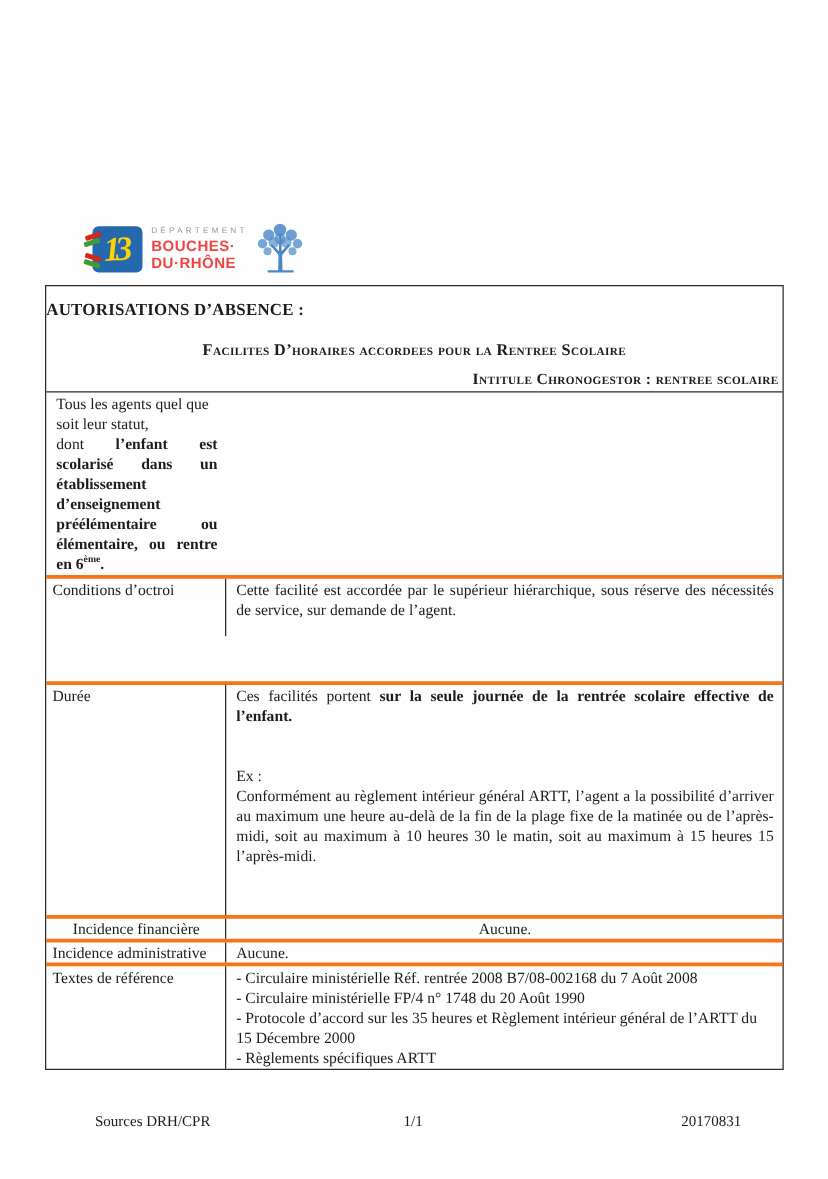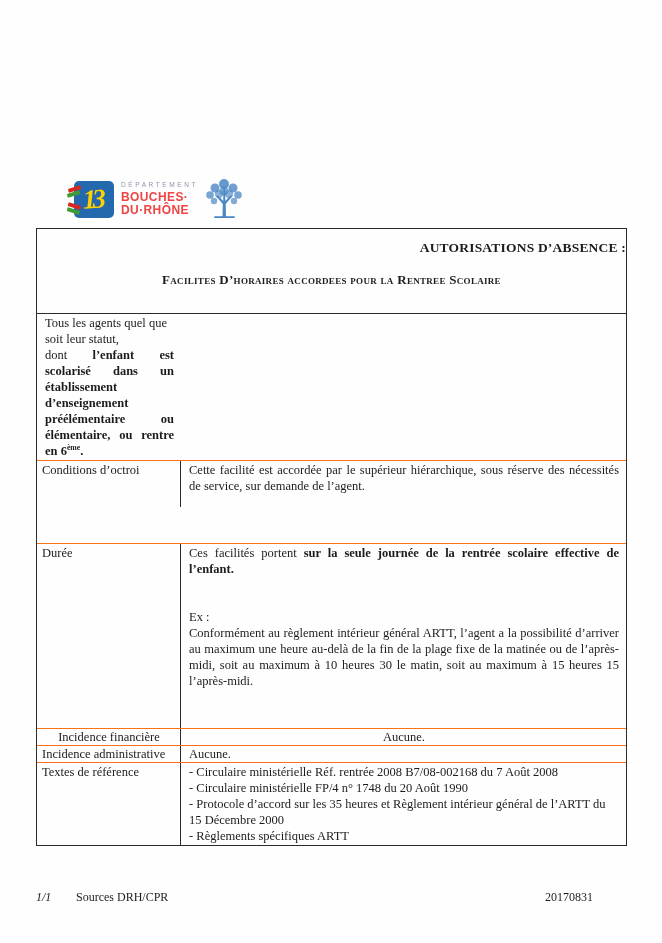--- a/index.html
+++ b/index.html
@@ -18,48 +18,48 @@
   .rb3{left:-6px;top:23px;background:#d8271c;transform:rotate(18deg);}
   .rb4{left:-7px;top:28px;background:#3f9c35;transform:rotate(18deg);}
   .logo-text{margin-left:7px;font-family:"Liberation Sans",sans-serif;line-height:1;}
   .logo-dept{font-size:6.5px;letter-spacing:2.6px;color:#8c97a8;margin-bottom:2px;}
   .logo-name{font-size:12px;font-weight:bold;color:#ef4444;letter-spacing:0.4px;margin-top:1px;}
   .logo-tree{margin-left:4px;margin-top:-4px;}
 
   
   .doc{position:absolute;left:36px;top:228px;width:589px;border:1px solid #2b2b2b;}
   .tbl-header{height:84px;border-bottom:1px solid #2b2b2b;position:relative;}
-  .doc-title{text-align:right;font-weight:bold;font-size:13.5px;padding-top:11px;letter-spacing:0.2px;}
+  .doc-title{text-align:left;font-weight:bold;font-size:13.5px;padding-top:11px;letter-spacing:0.2px;}
   .doc-subtitle{text-align:center;font-weight:bold;font-size:13px;font-variant:small-caps;
                 letter-spacing:0.3px;margin-top:16px;}
   .doc-intitule{position:absolute;right:3px;bottom:2px;font-weight:bold;font-size:12.5px;
                 font-variant:small-caps;letter-spacing:0.3px;}
 
   .t-row{display:grid;grid-template-columns:144px 1fr;}
-  .t-row + .t-row{border-top:1px solid #f97316;}
+  .t-row + .t-row{border-top:3px solid #f97316;}
   .t-label{border-right:1px solid #2b2b2b;padding:1px 4px 1px 5px;font-size:12.5px;line-height:16px;}
   .t-content{padding:1px 7px 1px 8px;font-size:12.5px;line-height:16px;font-family:Liberation Serif, serif;}
   .t-row:nth-child(1){min-height:54px;}
   .t-row:nth-child(2){min-height:46px;}
   .t-row:nth-child(3){min-height:184px;margin-top:36px;}
   .t-row:nth-child(4){min-height:16px;text-align:center;}
   .t-row:nth-child(5){min-height:16px;}
   .t-row:nth-child(6){min-height:77px;}
   .t-row:nth-child(4) .t-label,.t-row:nth-child(5) .t-label,
   .t-row:nth-child(4) .t-content,.t-row:nth-child(5) .t-content{padding-top:0;padding-bottom:0;}
   .para{min-height:16px;}
   .para.justify{text-align:justify;}
   .para .b{font-weight:bold;}
   .para sup{font-size:0.62em;line-height:0;}
 
   
   .footer{position:absolute;left:36px;top:890px;width:589px;display:flex;align-items:baseline;
           font-size:12px;}
   .footer .f-left{padding-left:40px;}
-  .footer .f-center{position:absolute;left:0;width:100%;text-align:left;font-style:italic;}
+  .footer .f-center{position:absolute;left:0;width:100%;text-align:center;}
   .footer .f-right{margin-left:auto;padding-right:32px;}
 </style>
 </head>
 <body>
 
 <div class="page">
 
   <div class="logo">
     <div class="logo-square">
       <span class="ribbon rb1"></span>
@@ -88,20 +88,21 @@
         <path d="M20.5 43 L20.8 30 L14 22 L16 21.5 L21.2 27 L21.5 14 L23 14 L23.3 27 L28.5 21.5 L30.5 22 L23.7 30 L24 43 Z"></path>
         <rect x="12" y="42.2" width="21" height="1.8" rx="0.9"></rect>
       </g>
     </svg>
   </div>
 
   <div class="doc">
     <div class="tbl-header">
       <div class="doc-title">AUTORISATIONS D’ABSENCE :</div>
       <div class="doc-subtitle">Facilites D’horaires accordees pour la Rentree Scolaire</div>
+      <div class="doc-intitule">Intitule Chronogestor : rentree scolaire</div>
     </div>
     <div id="rows">
         <div class="t-row">
           <div class="t-content">
             <div class="para"><span>Tous les agents quel que soit leur statut,</span></div>
             <div class="para justify"><span>dont </span><span class="b">l’enfant est scolarisé dans un établissement d’enseignement préélémentaire ou élémentaire, ou rentre en 6</span><sup class="b">ème</sup><span class="b">.</span></div>
           </div>
         </div>
         <div class="t-row">
           <div class="t-label">Conditions d’octroi</div>

